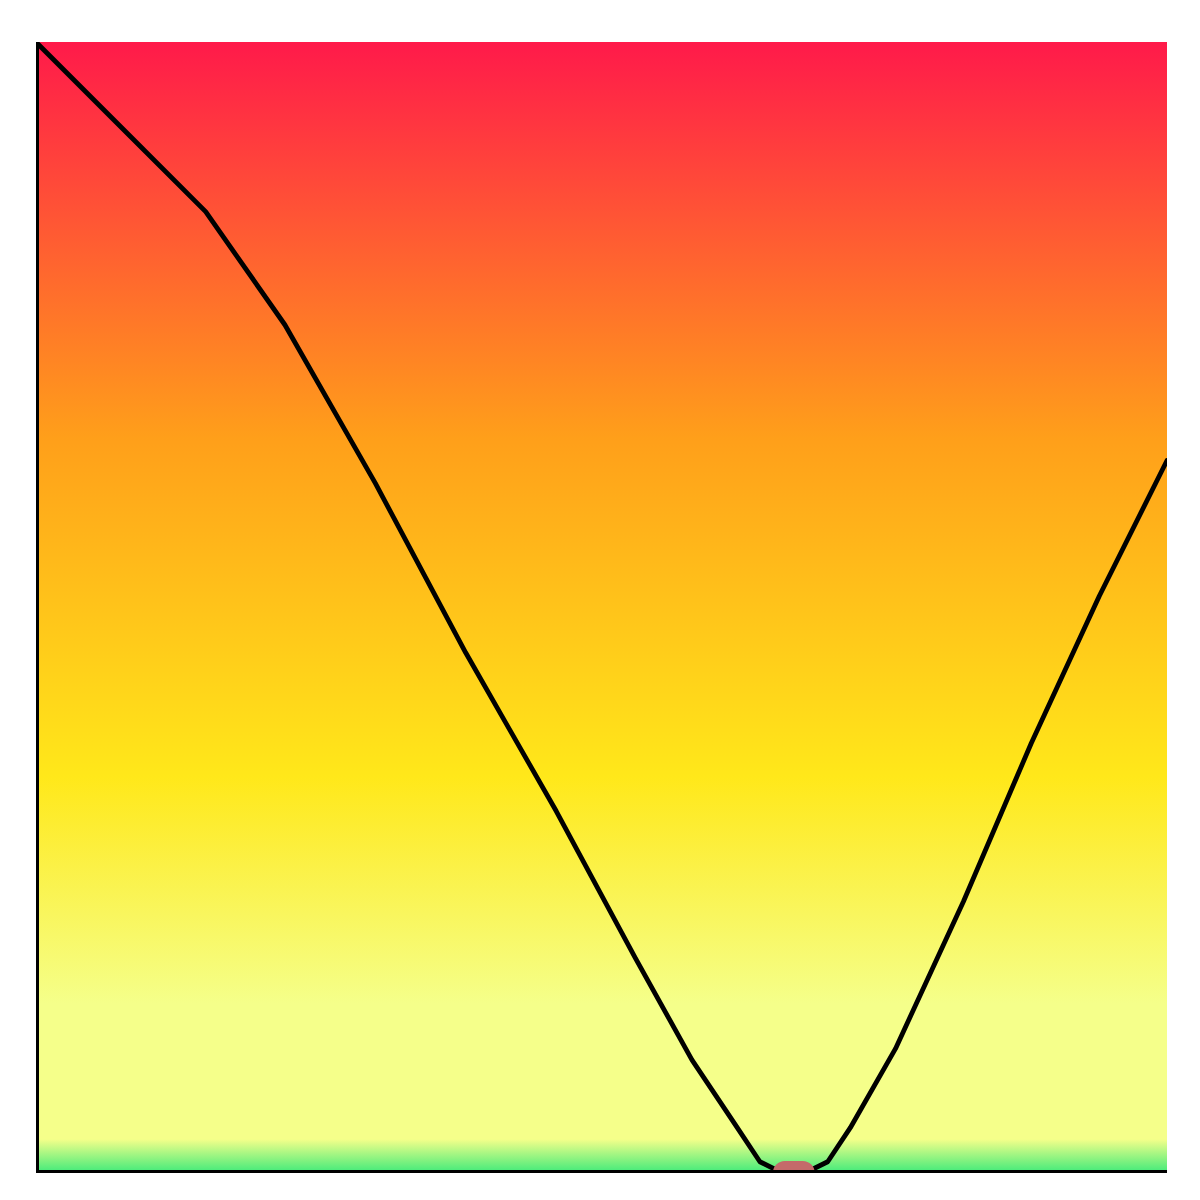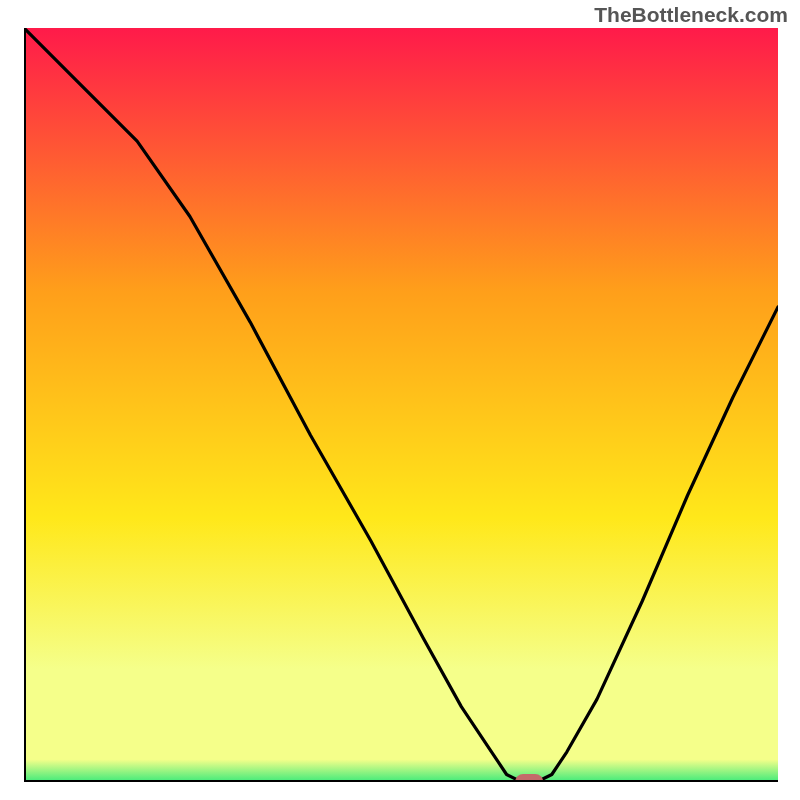--- a/index.html
+++ b/index.html
@@ -33,21 +33,20 @@
     height: 754px;
   }
   svg {
     display: block;
   }
 </style>
 </head>
 <body>
 
 <div class="container">
-  <div class="watermark">TheBottleneck.com</div>
   <div class="plot-area">
     <svg id="chart-svg" width="754" height="754" viewBox="0 0 754 754">
         <defs>
           <linearGradient id="bg-grad" x1="0" y1="0" x2="0" y2="1">
             <stop offset="0%" stop-color="#ff1a4a"></stop>
             <stop offset="35%" stop-color="#ff9f1a"></stop>
             <stop offset="65%" stop-color="#ffe81a"></stop>
             <stop offset="85%" stop-color="#f5ff8a"></stop>
             <stop offset="97%" stop-color="#f5ff8a"></stop>
             <stop offset="100%" stop-color="#3eea7a"></stop>

